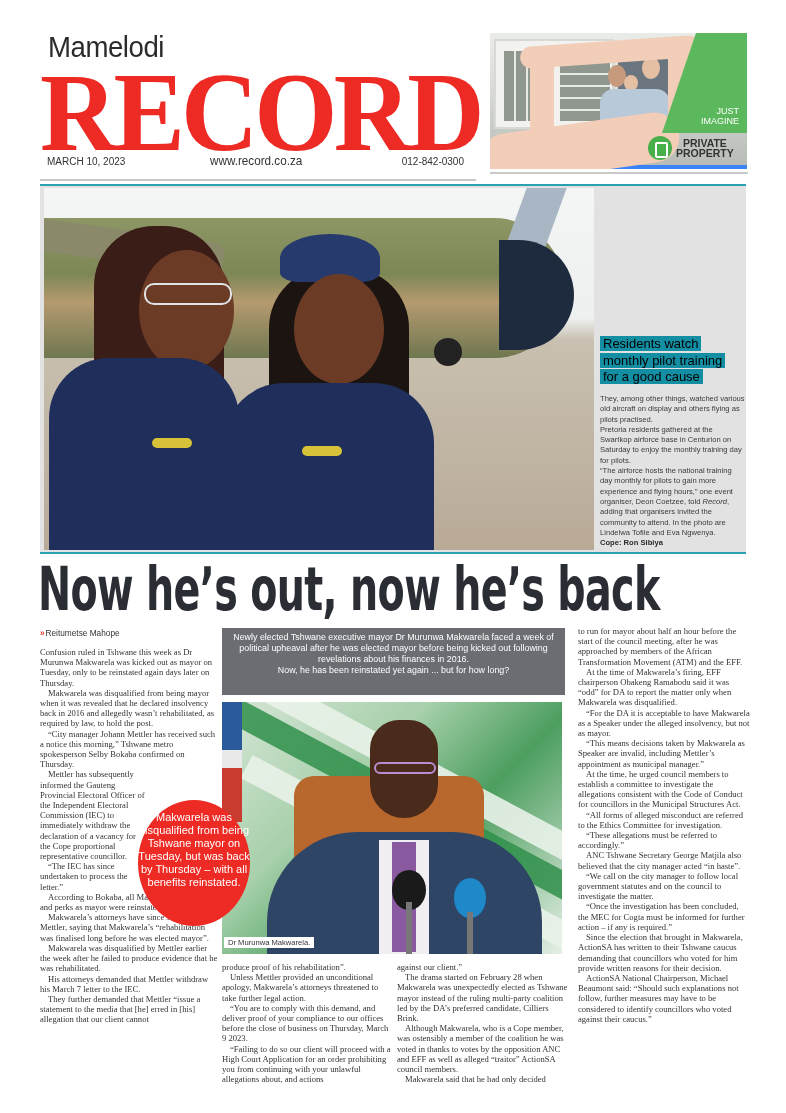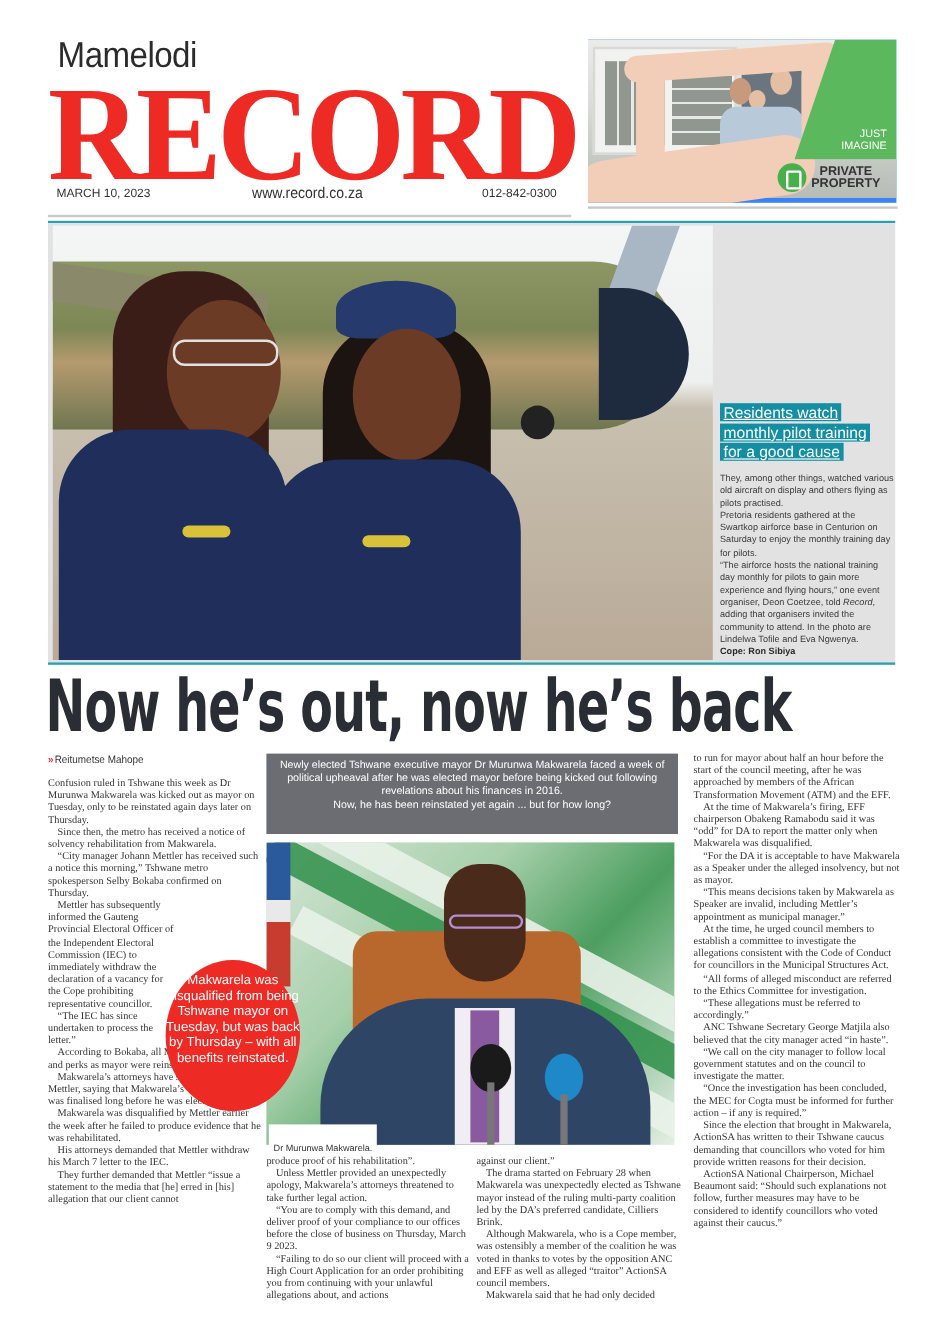--- a/index.html
+++ b/index.html
@@ -50,21 +50,21 @@
   .plane-tail { position: absolute; left: 470px; top: 0; width: 40px; height: 70px; background: #a9b7c5; transform: skewX(-20deg); }
   .plane-wheel { position: absolute; left: 390px; top: 150px; width: 28px; height: 28px; border-radius: 50%; background: #222; }
   .person { position: absolute; }
   .person .hair { position: absolute; background: #1c1410; border-radius: 60px 60px 30px 30px; }
   .person .face { position: absolute; background: #6b3b25; border-radius: 50%; }
   .person .body { position: absolute; background: #1f2e5a; border-radius: 60px 60px 0 0; }
   .person .logo { position: absolute; width: 40px; height: 10px; background: #d8c23a; border-radius: 6px; }
   .cap { position: absolute; background: #263a6e; border-radius: 50% 50% 20% 20%; }
 
   .cutline { position: absolute; left: 600px; top: 336px; width: 140px; }
-  .cutline-head { font-family: "Liberation Sans", sans-serif; font-size: 13px; line-height: 16.5px; color: #ffffff; text-decoration: underline; }
+  .cutline-head { font-family: "Liberation Sans", sans-serif; font-size: 13px; line-height: 16.5px; color: #000000; }
   .cutline-head span { background: #138ea3; padding: 0 3px; box-decoration-break: clone; -webkit-box-decoration-break: clone; }
   .cutline-body { position: absolute; left: 600px; top: 394px; width: 146px; font-family: "Liberation Sans", sans-serif; font-size: 7.6px; line-height: 10.3px; color: #3a3a3a; }
   .cutline-body em { font-style: italic; }
   .photo-credit { font-weight: bold; color: #2a2a2a; }
   .feature-bottomline { position: absolute; left: 40px; top: 552px; width: 706px; height: 2px; background: #2aa0b3; }
 
   
   .headline { position: absolute; left: 38px; top: 556px; width: 712px; font-family: "DejaVu Sans", sans-serif; font-weight: bold; font-size: 60px; line-height: 66px; color: #2a2d33; letter-spacing: -1px; white-space: nowrap; transform: scaleX(0.66); transform-origin: left; }
 
   
@@ -87,21 +87,21 @@
   .stripe.light { background: #e9f2e9; opacity: .9; }
   .flag { position: absolute; left: 0; top: 0; width: 20px; height: 120px; background: linear-gradient(180deg,#2a5a9c 0 40%, #e9e9e9 40% 55%, #c83b2f 55% 100%); }
   .chair { position: absolute; left: 72px; top: 74px; width: 190px; height: 90px; border-radius: 20px 20px 0 0; background: #b8672d; }
   .mayor-body { position: absolute; left: 45px; top: 130px; width: 275px; height: 125px; border-radius: 90px 90px 0 0; background: #2f4566; }
   .mayor-shirt { position: absolute; left: 157px; top: 138px; width: 50px; height: 120px; background: #f0eef3; }
   .mayor-tie { position: absolute; left: 170px; top: 140px; width: 24px; height: 110px; background: #8a5aa0; }
   .mayor-head { position: absolute; left: 148px; top: 18px; width: 68px; height: 98px; border-radius: 34px 34px 40px 40px; background: #4a2a1a; }
   .mayor-glasses { position: absolute; left: 152px; top: 60px; width: 62px; height: 12px; border: 2px solid #b78fd0; border-radius: 6px; }
   .mic { position: absolute; border-radius: 50%; }
   .mic-stand { position: absolute; width: 6px; background: #777; }
-  .photo2-caption { position: absolute; left: 224px; top: 937px; padding: 15px 4px; background: #fff; font-family: "Liberation Sans", sans-serif; font-size: 7.6px; color: #333; }
+  .photo2-caption { position: absolute; left: 224px; top: 937px; padding: 1px 4px; background: #fff; font-family: "Liberation Sans", sans-serif; font-size: 7.6px; color: #333; }
 
   
   .pullquote { position: absolute; left: 138px; top: 800px; width: 112px; height: 126px; border-radius: 50%; background: #ee2a24; }
   .pullquote-text { position: absolute; left: 138px; top: 811px; width: 112px; font-family: "Liberation Sans", sans-serif; font-size: 11px; line-height: 13px; color: #fff; text-align: center; }
 
   .col2 { left: 222px; top: 962px; width: 170px; }
   .col3 { left: 397px; top: 962px; width: 172px; }
   .col4 { left: 578px; top: 626px; width: 172px; }
 </style>
 </head>
@@ -193,24 +193,24 @@
 <div class="feature-bottomline"></div>
 
 <div class="headline">Now he’s out, now he’s back</div>
 
 <div class="byline">
   <span class="chev">»</span><span>Reitumetse Mahope</span>
 </div>
 
 <div class="col col1">
   <p>Confusion ruled in Tshwane this week as Dr Murunwa Makwarela was kicked out as mayor on Tuesday, only to be reinstated again days later on Thursday.</p>
-  <p class="ind">Since then, the metro has received a notice of solvency rehabilitation from Makwarela.</p>
+  <p class="ind">Makwarela was disqualified from being mayor when it was revealed that he declared insolvency back in 2016 and allegedly wasn’t rehabilitated, as required by law, to hold the post.</p>
   <p class="ind">“City manager Johann Mettler has received such a notice this morning,” Tshwane metro spokesperson Selby Bokaba confirmed on Thursday.</p>
   <div class="col1-narrow">
-    <p class="ind">Mettler has subsequently informed the Gauteng Provincial Electoral Officer of the Independent Electoral Commission (IEC) to immediately withdraw the declaration of a vacancy for the Cope prohibiting representative councillor.</p>
+    <p class="ind">Mettler has subsequently informed the Gauteng Provincial Electoral Officer of the Independent Electoral Commission (IEC) to immediately withdraw the declaration of a vacancy for the Cope proportional representative councillor.</p>
     <p class="ind">“The IEC has since undertaken to process the letter.”</p>
   </div>
   <p class="ind">According to Bokaba, all Makwarela’s benefits and perks as mayor were reinstated.</p>
   <p class="ind">Makwarela’s attorneys have since sent a letter to Mettler, saying that Makwarela’s “rehabilitation was finalised long before he was elected mayor”.</p>
   <p class="ind">Makwarela was disqualified by Mettler earlier the week after he failed to produce evidence that he was rehabilitated.</p>
   <p class="ind">His attorneys demanded that Mettler withdraw his March 7 letter to the IEC.</p>
   <p class="ind">They further demanded that Mettler “issue a statement to the media that [he] erred in [his] allegation that our client cannot</p>
 </div>
 
 <div class="standfirst">
@@ -234,21 +234,21 @@
   <div class="mic" style="left:232px;top:176px;width:32px;height:40px;background:#1e88c8;"></div>
   <div class="mic-stand" style="left:245px;top:210px;height:45px;"></div>
 </div>
 <div class="photo2-caption">Dr Murunwa Makwarela.</div>
 
 <div class="pullquote"></div>
 <div class="pullquote-text">Makwarela was disqualified from being Tshwane mayor on Tuesday, but was back by Thursday – with all benefits reinstated.</div>
 
 <div class="col col2">
   <p>produce proof of his rehabilitation”.</p>
-  <p class="ind">Unless Mettler provided an unexpectedly apology, Makwarela’s attorneys threatened to take further legal action.</p>
+  <p class="ind">Unless Mettler provided an unconditional apology, Makwarela’s attorneys threatened to take further legal action.</p>
   <p class="ind">“You are to comply with this demand, and deliver proof of your compliance to our offices before the close of business on Thursday, March 9 2023.</p>
   <p class="ind">“Failing to do so our client will proceed with a High Court Application for an order prohibiting you from continuing with your unlawful allegations about, and actions</p>
 </div>
 
 <div class="col col3">
   <p>against our client.”</p>
   <p class="ind">The drama started on February 28 when Makwarela was unexpectedly elected as Tshwane mayor instead of the ruling multi-party coalition led by the DA’s preferred candidate, Cilliers Brink.</p>
   <p class="ind">Although Makwarela, who is a Cope member, was ostensibly a member of the coalition he was voted in thanks to votes by the opposition ANC and EFF as well as alleged “traitor” ActionSA council members.</p>
   <p class="ind">Makwarela said that he had only decided</p>
 </div>

